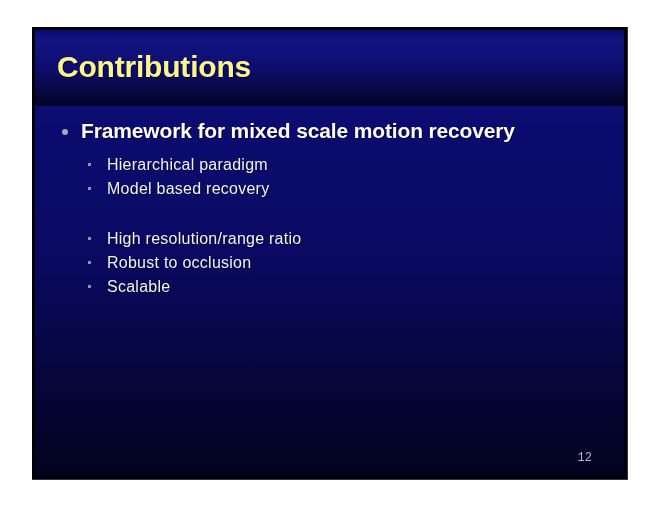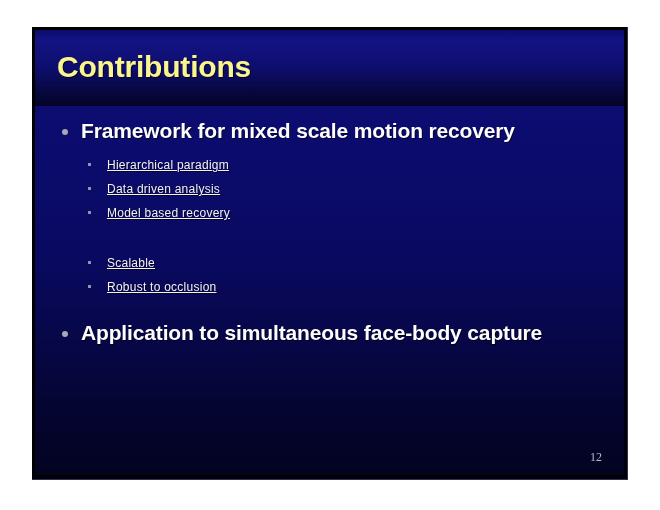--- a/index.html
+++ b/index.html
@@ -137,46 +137,45 @@
   .lvl2 .dot {
     position: absolute;
     left: 53px;
     top: 9px;
     width: 3px;
     height: 3px;
     background: #9494a6;
   }
   .lvl2 .txt {
     display: block;
-    font-size: 12px;
+    font-size: 16px;
     font-weight: normal;
     color: #f2f2f2;
     white-space: nowrap;
     letter-spacing: 0.25px;
     line-height: 22px;
     text-shadow: 1px 1px 0 rgba(0,0,0,0.5);
-    text-decoration: underline;
   }
 
   .gap-sm { height: 6px; }
   .gap-lg { height: 20px; }
 
   #content-inner {
     position: absolute;
     left: 0;
     top: 12px;
     right: 0;
   }
 
   
   #page-number {
     position: absolute;
-    right: 22px;
+    right: 32px;
     bottom: 10px;
-    font-family: Liberation Serif, serif;
+    font-family: Liberation Mono, monospace;
     font-size: 12px;
     color: #b9b9c9;
   }
 </style>
 </head>
 <body>
 
 <div id="page">
 
   <div id="slide-frame">
@@ -195,50 +194,44 @@
                 <span class="dot"></span>
                 <span class="txt">Framework for mixed scale motion recovery</span>
               </div>
               <div class="gap-sm"></div>
               <div class="lvl2">
                 <span class="dot"></span>
                 <span class="txt">Hierarchical paradigm</span>
               </div>
               <div class="lvl2">
                 <span class="dot"></span>
-                <span class="txt">Data driven analysis</span>
-              </div>
-              <div class="lvl2">
-                <span class="dot"></span>
                 <span class="txt">Model based recovery</span>
               </div>
             </div>
 
             <div class="gap-lg"></div>
 
             <div class="group">
               <div class="gap-sm"></div>
               <div class="lvl2">
                 <span class="dot"></span>
+                <span class="txt">High resolution/range ratio</span>
+              </div>
+              <div class="lvl2">
+                <span class="dot"></span>
+                <span class="txt">Robust to occlusion</span>
+              </div>
+              <div class="lvl2">
+                <span class="dot"></span>
                 <span class="txt">Scalable</span>
               </div>
-              <div class="lvl2">
-                <span class="dot"></span>
-                <span class="txt">Robust to occlusion</span>
-              </div>
             </div>
 
             <div class="gap-lg"></div>
 
-            <div class="group">
-              <div class="lvl1">
-                <span class="dot"></span>
-                <span class="txt">Application to simultaneous face-body capture</span>
-              </div>
-            </div>
 
           </div>
         </div>
 
         <div id="page-number">12</div>
       </div>
 
     </div>
   </div>
 

